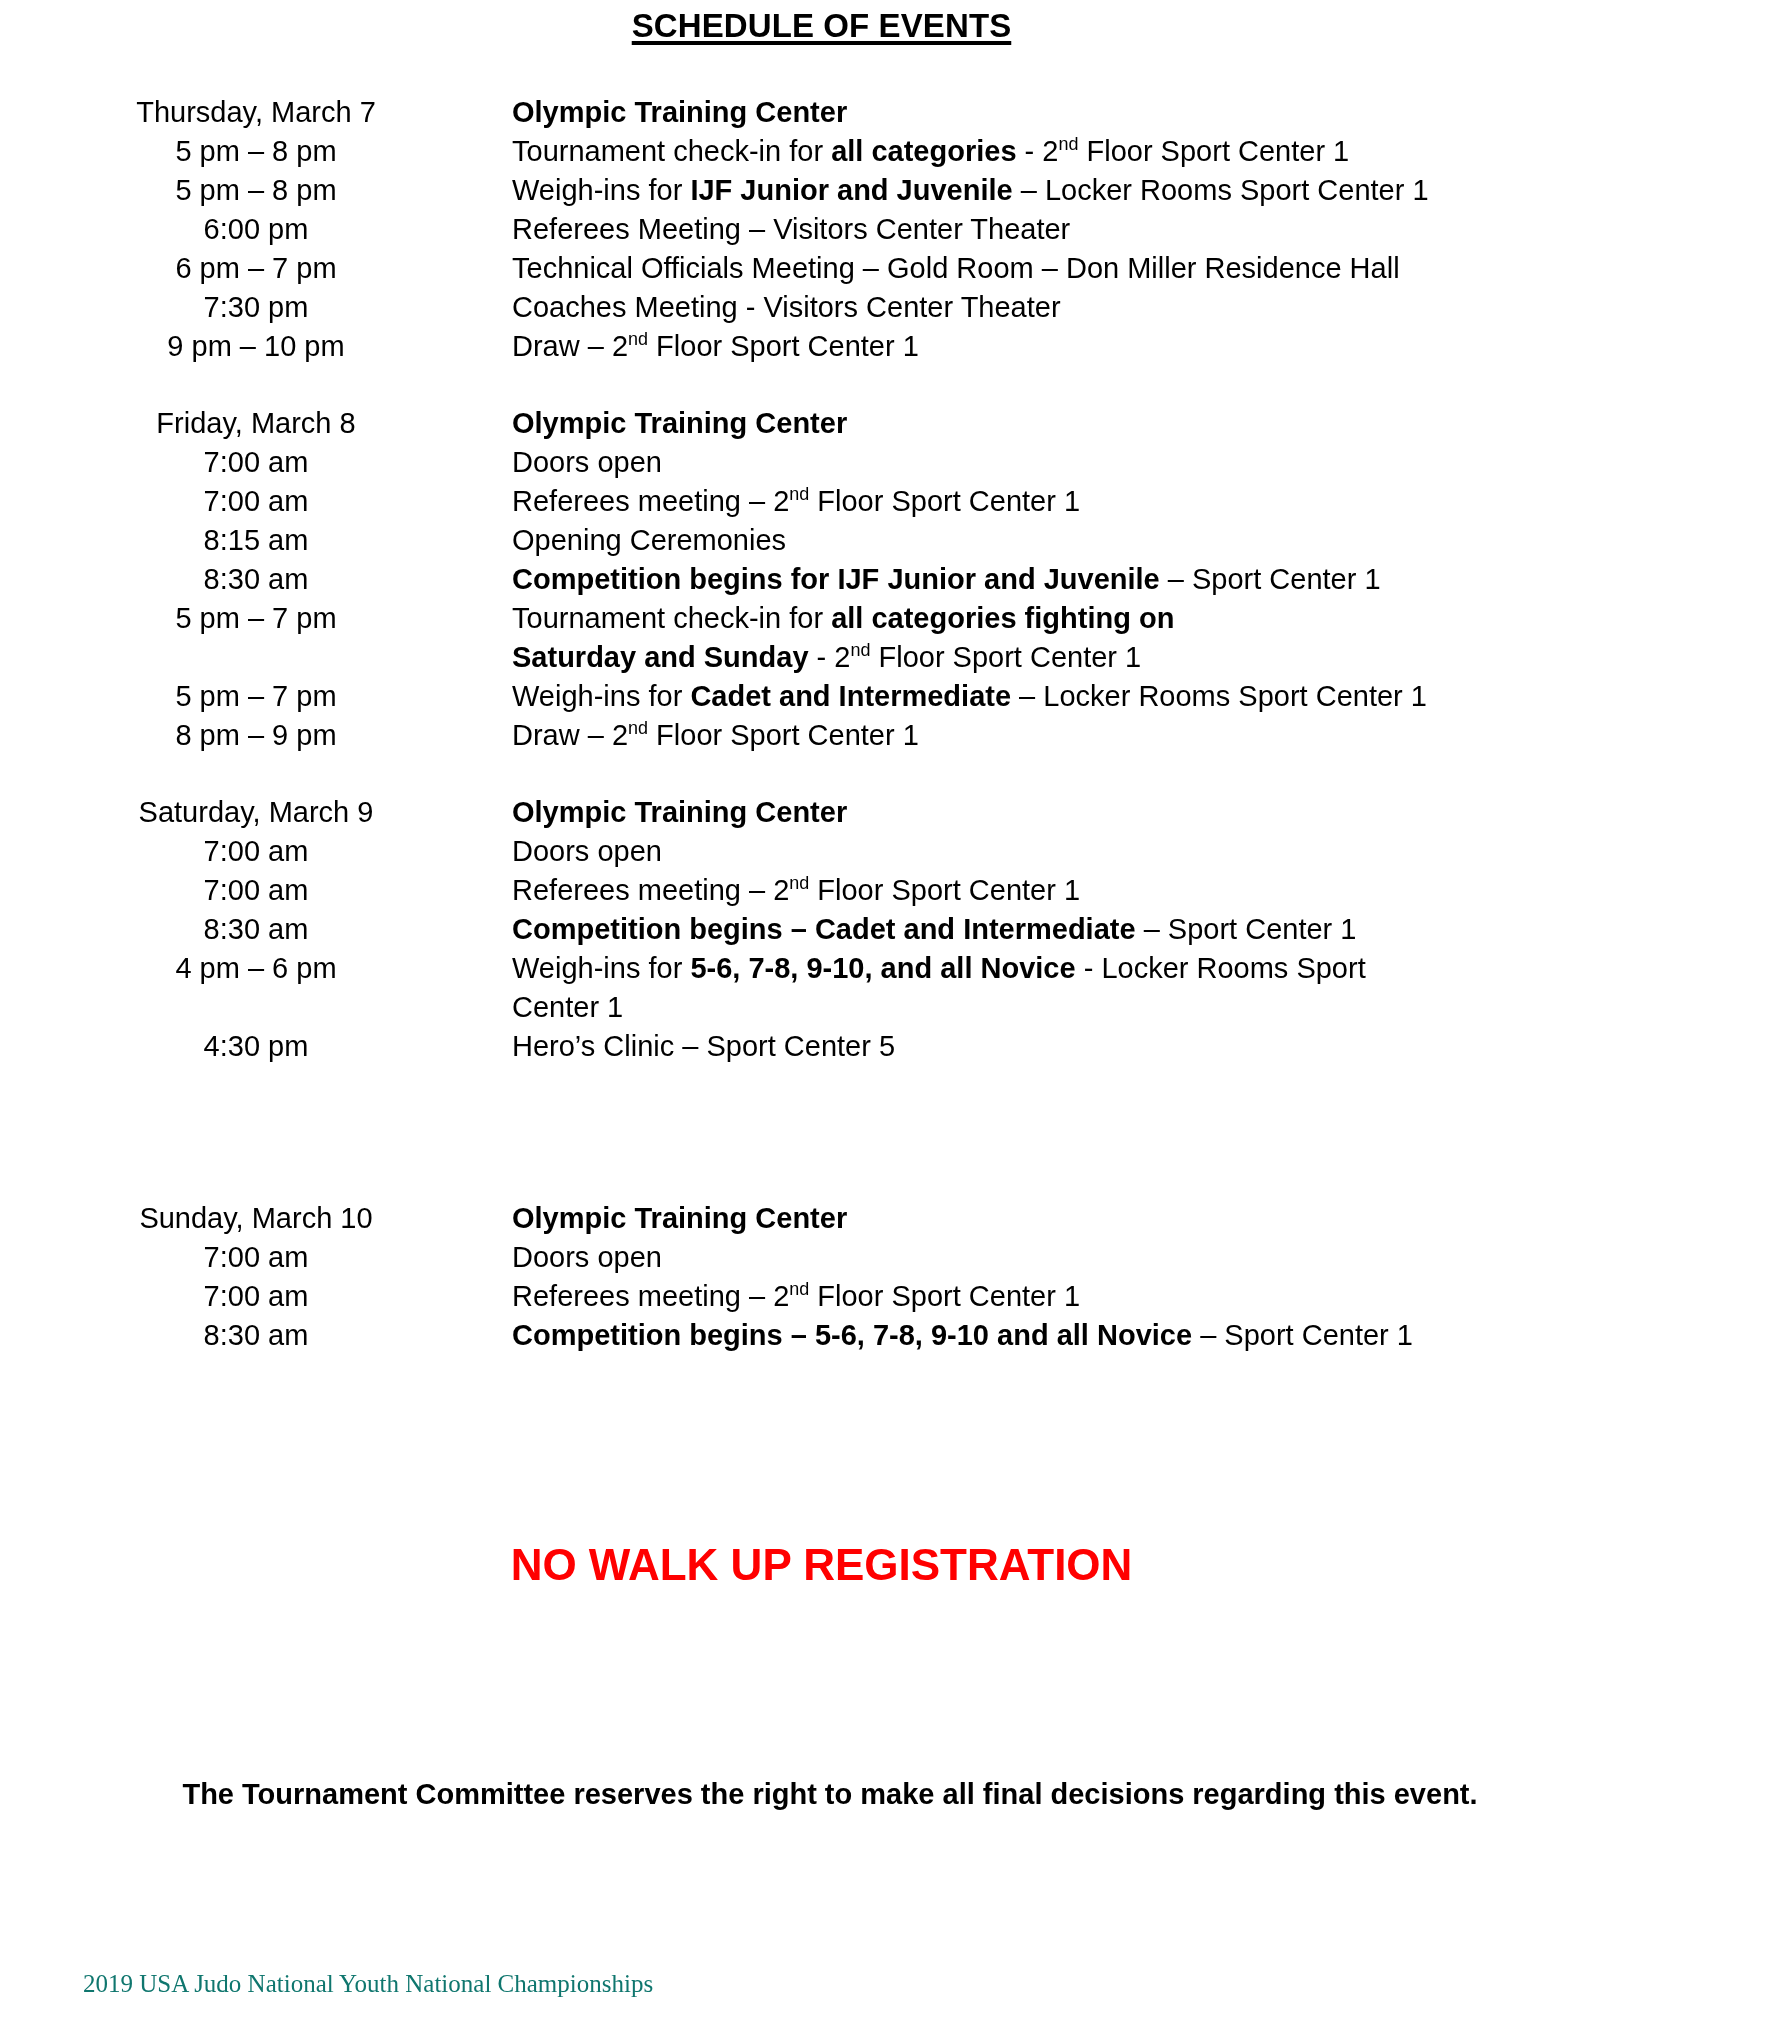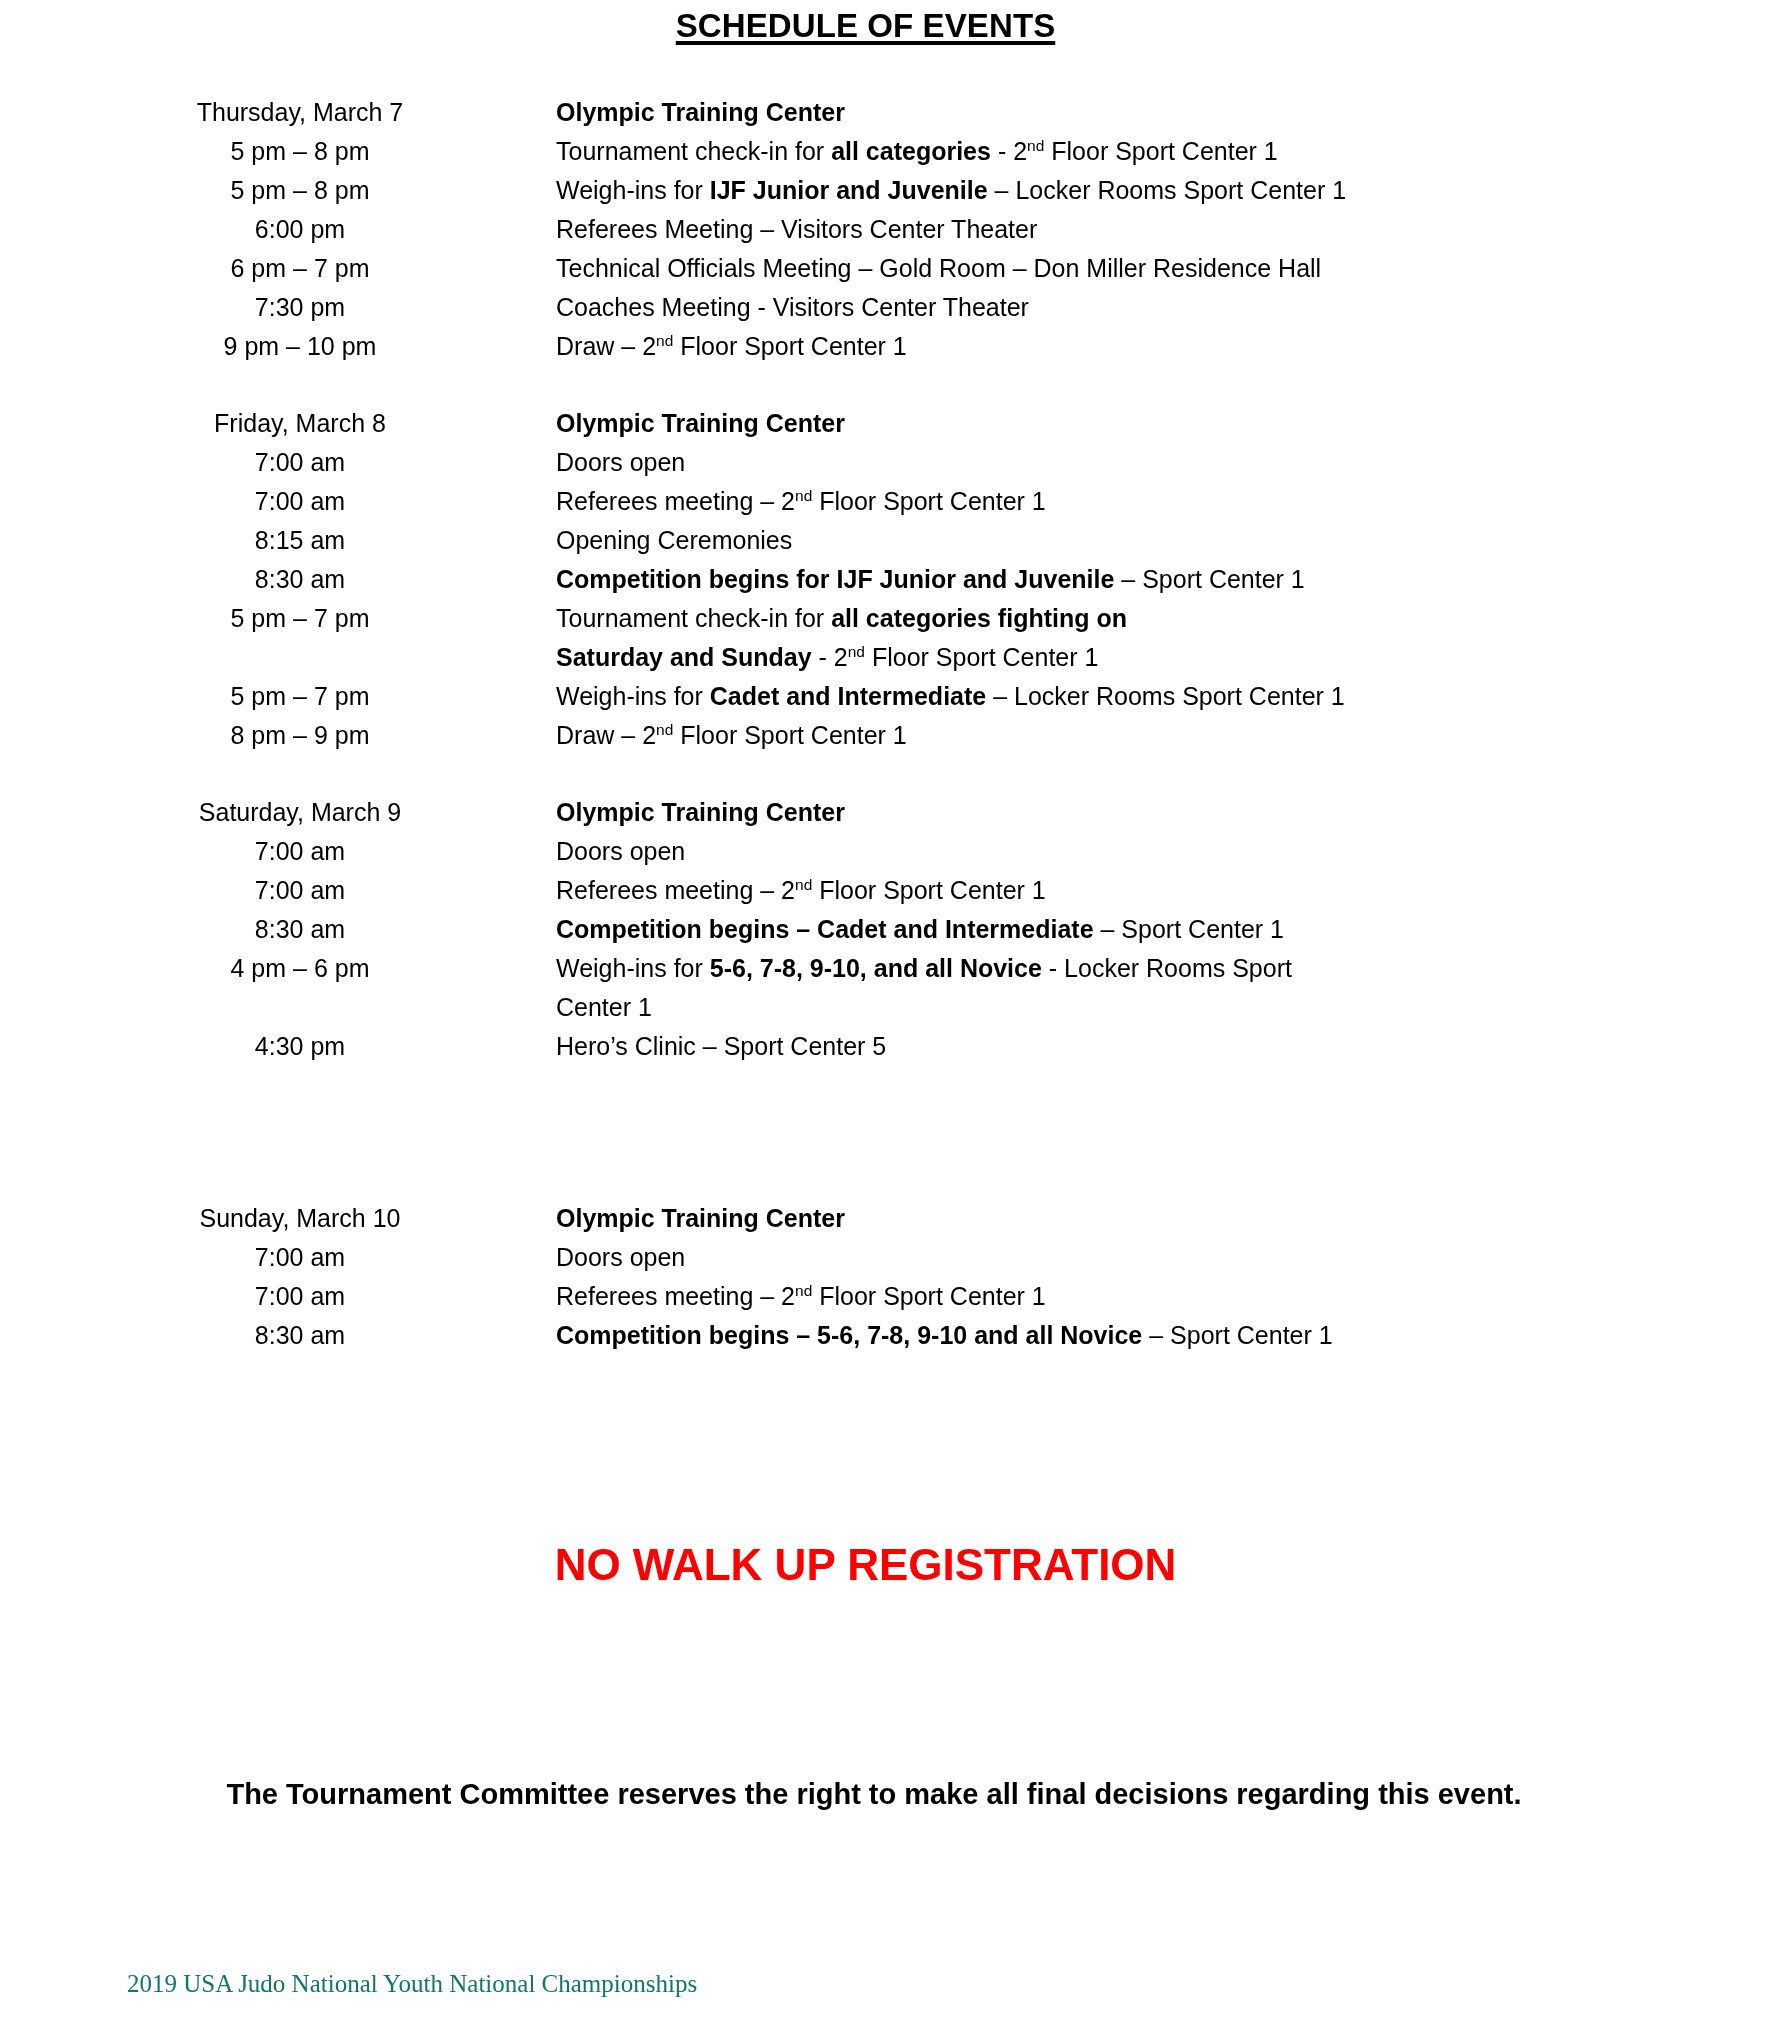--- a/index.html
+++ b/index.html
@@ -16,21 +16,20 @@
     -webkit-font-smoothing: antialiased;
   }
 
   .page {
     position: relative;
     width: 1643px;
     height: 2035px;
     box-sizing: border-box;
     padding: 0;
     overflow: hidden;
-    margin-left: 44px;
   }
 
   
   .doc-title {
     text-align: center;
     font-size: 33px;
     font-weight: bold;
     letter-spacing: 0.1px;
     padding-top: 7px;
     margin: 0;
@@ -54,21 +53,21 @@
   .day-gap {
     height: 38px;
   }
   .day-gap.big {
     height: 133px;
   }
 
   .row {
     display: flex;
     align-items: flex-start;
-    font-size: 25px;
+    font-size: 29px;
     line-height: 39px;
     white-space: nowrap;
     justify-content: space-between;
   }
 
   .col-time {
     width: 512px;
     flex: 0 0 512px;
     text-align: center;
     padding-left: 0px;

